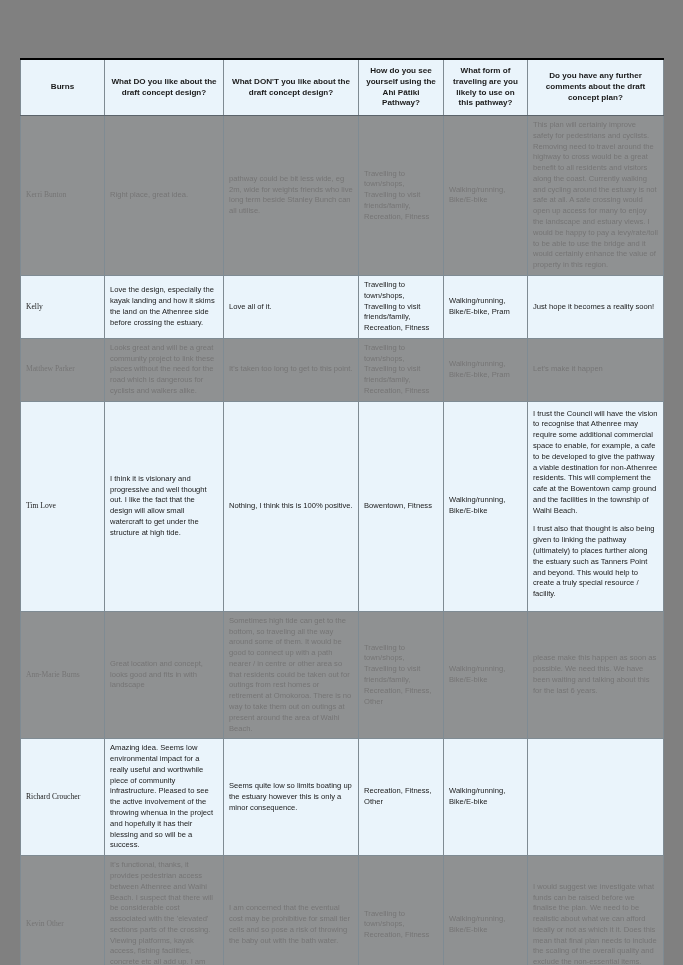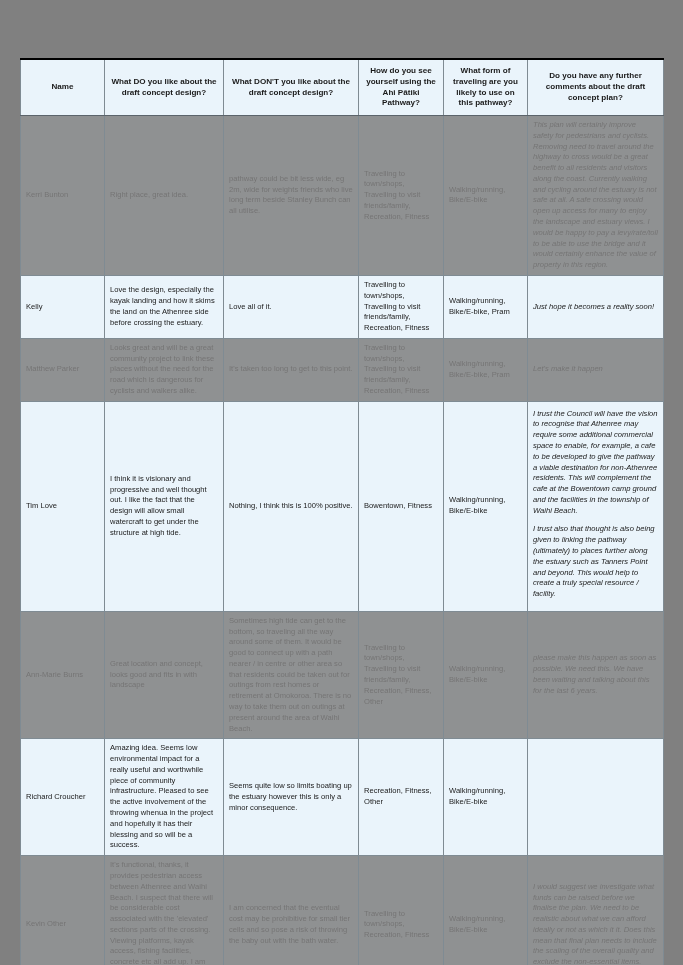--- a/index.html
+++ b/index.html
@@ -54,23 +54,23 @@
     height: 52px;
   }
   
   col.c-name    { width: 84px; }
   col.c-like    { width: 119px; }
   col.c-dislike { width: 135px; }
   col.c-use     { width: 85px; }
   col.c-trans   { width: 84px; }
   col.c-comm    { width: 136px; }
 
-  td.name-cell { vertical-align: middle; }
+  td.name-cell { vertical-align: middle; font-family: Liberation Serif, serif; }
   td.mid { vertical-align: middle; }
-  td.top { vertical-align: top; font-style: italic; }
+  td.top { vertical-align: top; }
 
   
   tr.redacted td {
     position: relative;
     color: #1a1a1a;
   }
   tr.redacted td::after {
     content: "";
     position: absolute;
     left: 0; top: 0; right: 0; bottom: 0;
@@ -94,21 +94,21 @@
       <colgroup>
         <col class="c-name">
           <col class="c-like">
           <col class="c-dislike">
         <col class="c-use">
           <col class="c-trans">
           <col class="c-comm">
       </colgroup>
       <thead>
         <tr>
-          <th>Name</th>
+          <th>Burns</th>
           <th>What DO you like about the draft concept design?</th>
           <th>What DON'T you like about the draft concept design?</th>
           <th>How do you see yourself using the Ahi Pātiki Pathway?</th>
           <th>What form of traveling are you likely to use on this pathway?</th>
           <th>Do you have any further comments about the draft concept plan?</th>
         </tr>
       </thead>
       <tbody id="tbody">
           <tr class="redacted" style="height: 135px;">
             <td class="name-cell">

